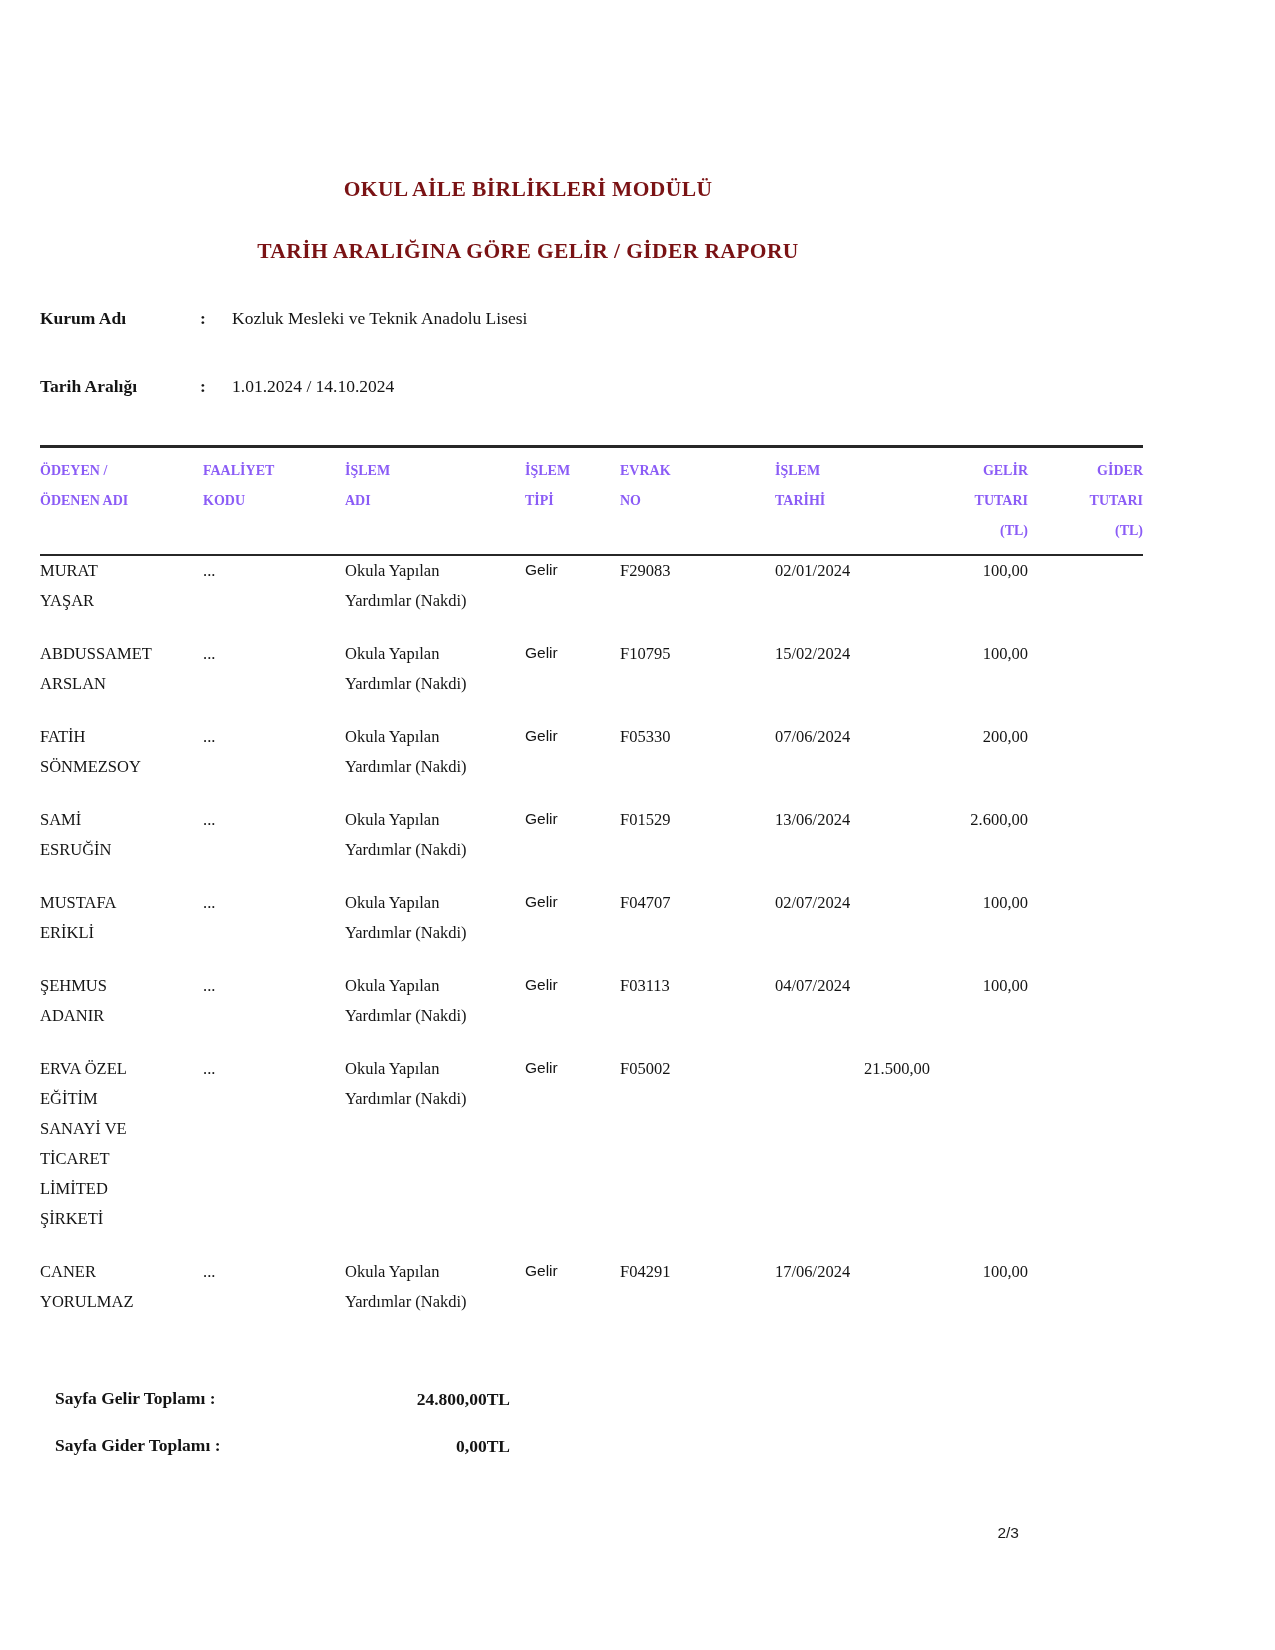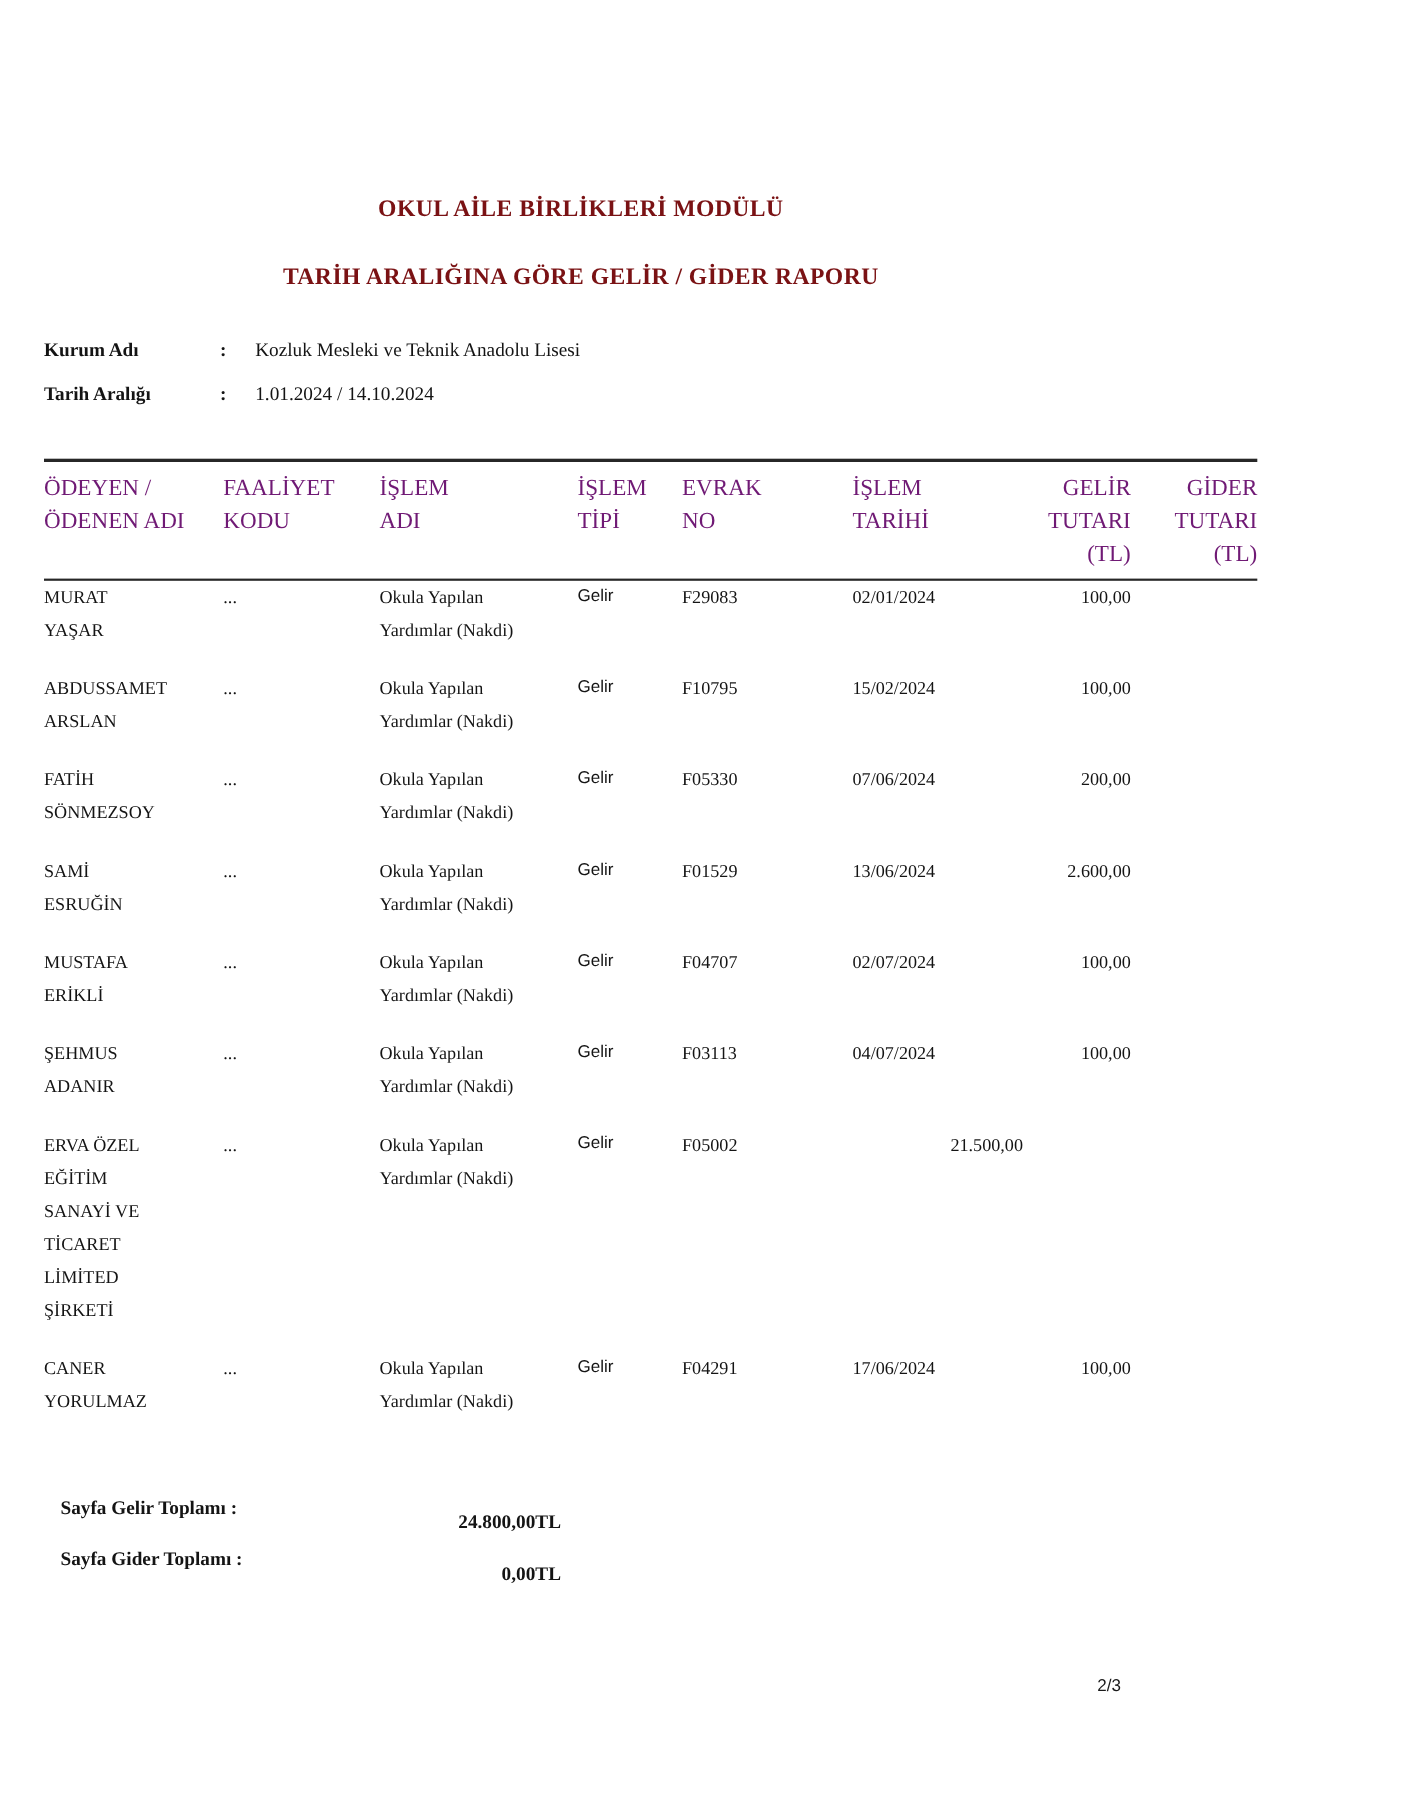--- a/index.html
+++ b/index.html
@@ -27,38 +27,38 @@
     text-align: center;
     font-size: 21.5px; line-height: 30px;
     font-weight: bold;
     color: #7a1214;
     letter-spacing: 0.4px;
   }
 
   
   .info-row { display: flex; font-size: 17.5px; line-height: 24px; }
   .info-row.first { margin-top: 40px; }
-  .info-row.second { margin-top: 16px; align-items: flex-end; }
+  .info-row.second { margin-top: 44px; align-items: flex-end; }
   .info-label { font-weight: bold; width: 160px; }
   .info-colon { width: 32px; font-weight: bold; }
   .info-value { font-weight: normal; }
 
   
   .table { margin-top: 47px; width: 1103px; }
   .thead {
     border-top: 3px solid #272727;
     border-bottom: 2px solid #272727;
     display: grid;
     grid-template-columns: 163px 142px 180px 95px 155px 155px 98px 115px;
     padding: 8px 0;
   }
   .hcell {
-    font-weight: normal;
-    color: #701a75;
-    font-size: 21px;
+    font-weight: bold;
+    color: #8b5cf6;
+    font-size: 14px;
     line-height: 30px;
     white-space: pre-line;
   }
   .hcell.right { text-align: right; }
 
   .tbody { }
   .trow {
     display: grid;
     grid-template-columns: 163px 142px 180px 95px 155px 155px 98px 115px;
     padding-bottom: 23px;
@@ -73,21 +73,21 @@
     font-size: 15.5px;
     line-height: 28px;
   }
   .cell.amount { text-align: right; }
 
   
   .total-row { position: relative; font-weight: bold; font-size: 17.5px; line-height: 26px; }
   .total-row.first { margin-top: 45px; }
   .total-row.second { margin-top: 21px; font-family: Liberation Serif, serif; }
   .total-label { margin-left: 15px; }
-  .total-value { position: absolute; top: 13px; left: 0; width: 470px; text-align: right; }
+  .total-value { position: absolute; top: 1px; left: 0; width: 470px; text-align: right; }
 
   
   .page-num {
     position: absolute;
     top: 1524px;
     right: 129px;
     font-family: "Liberation Sans", sans-serif;
     font-size: 15.5px;
     color: #1a1a1a;
   }

